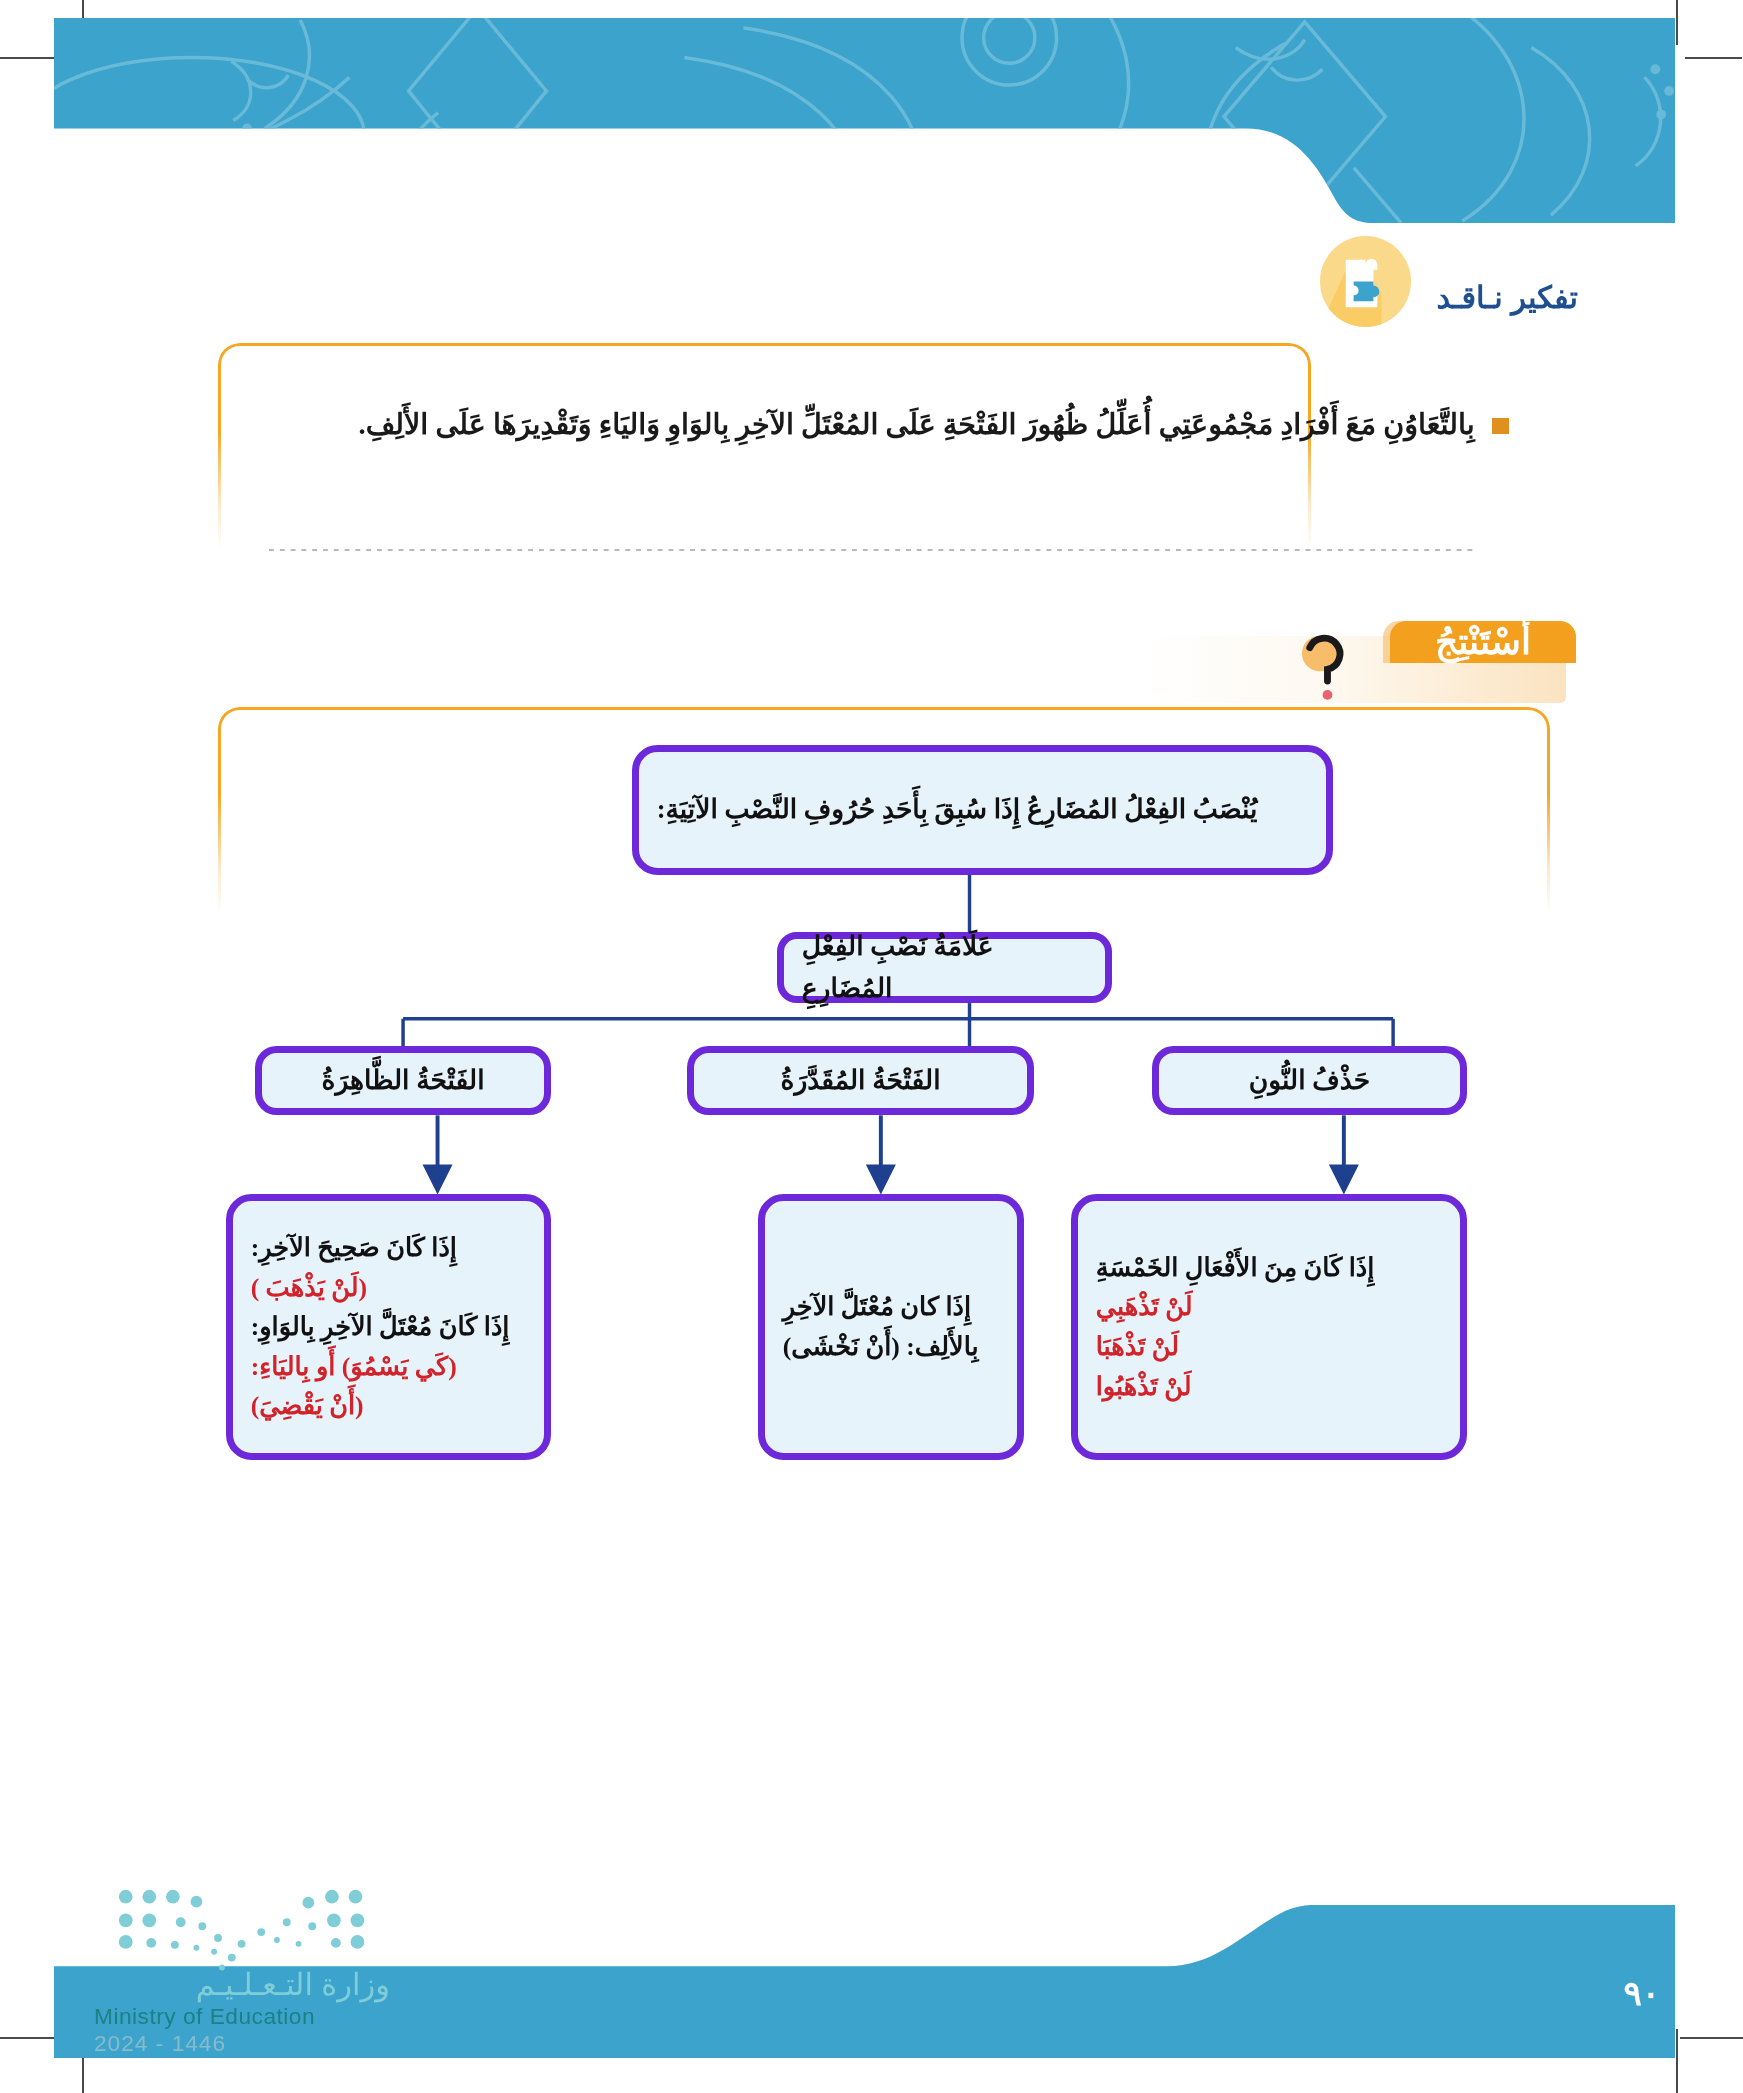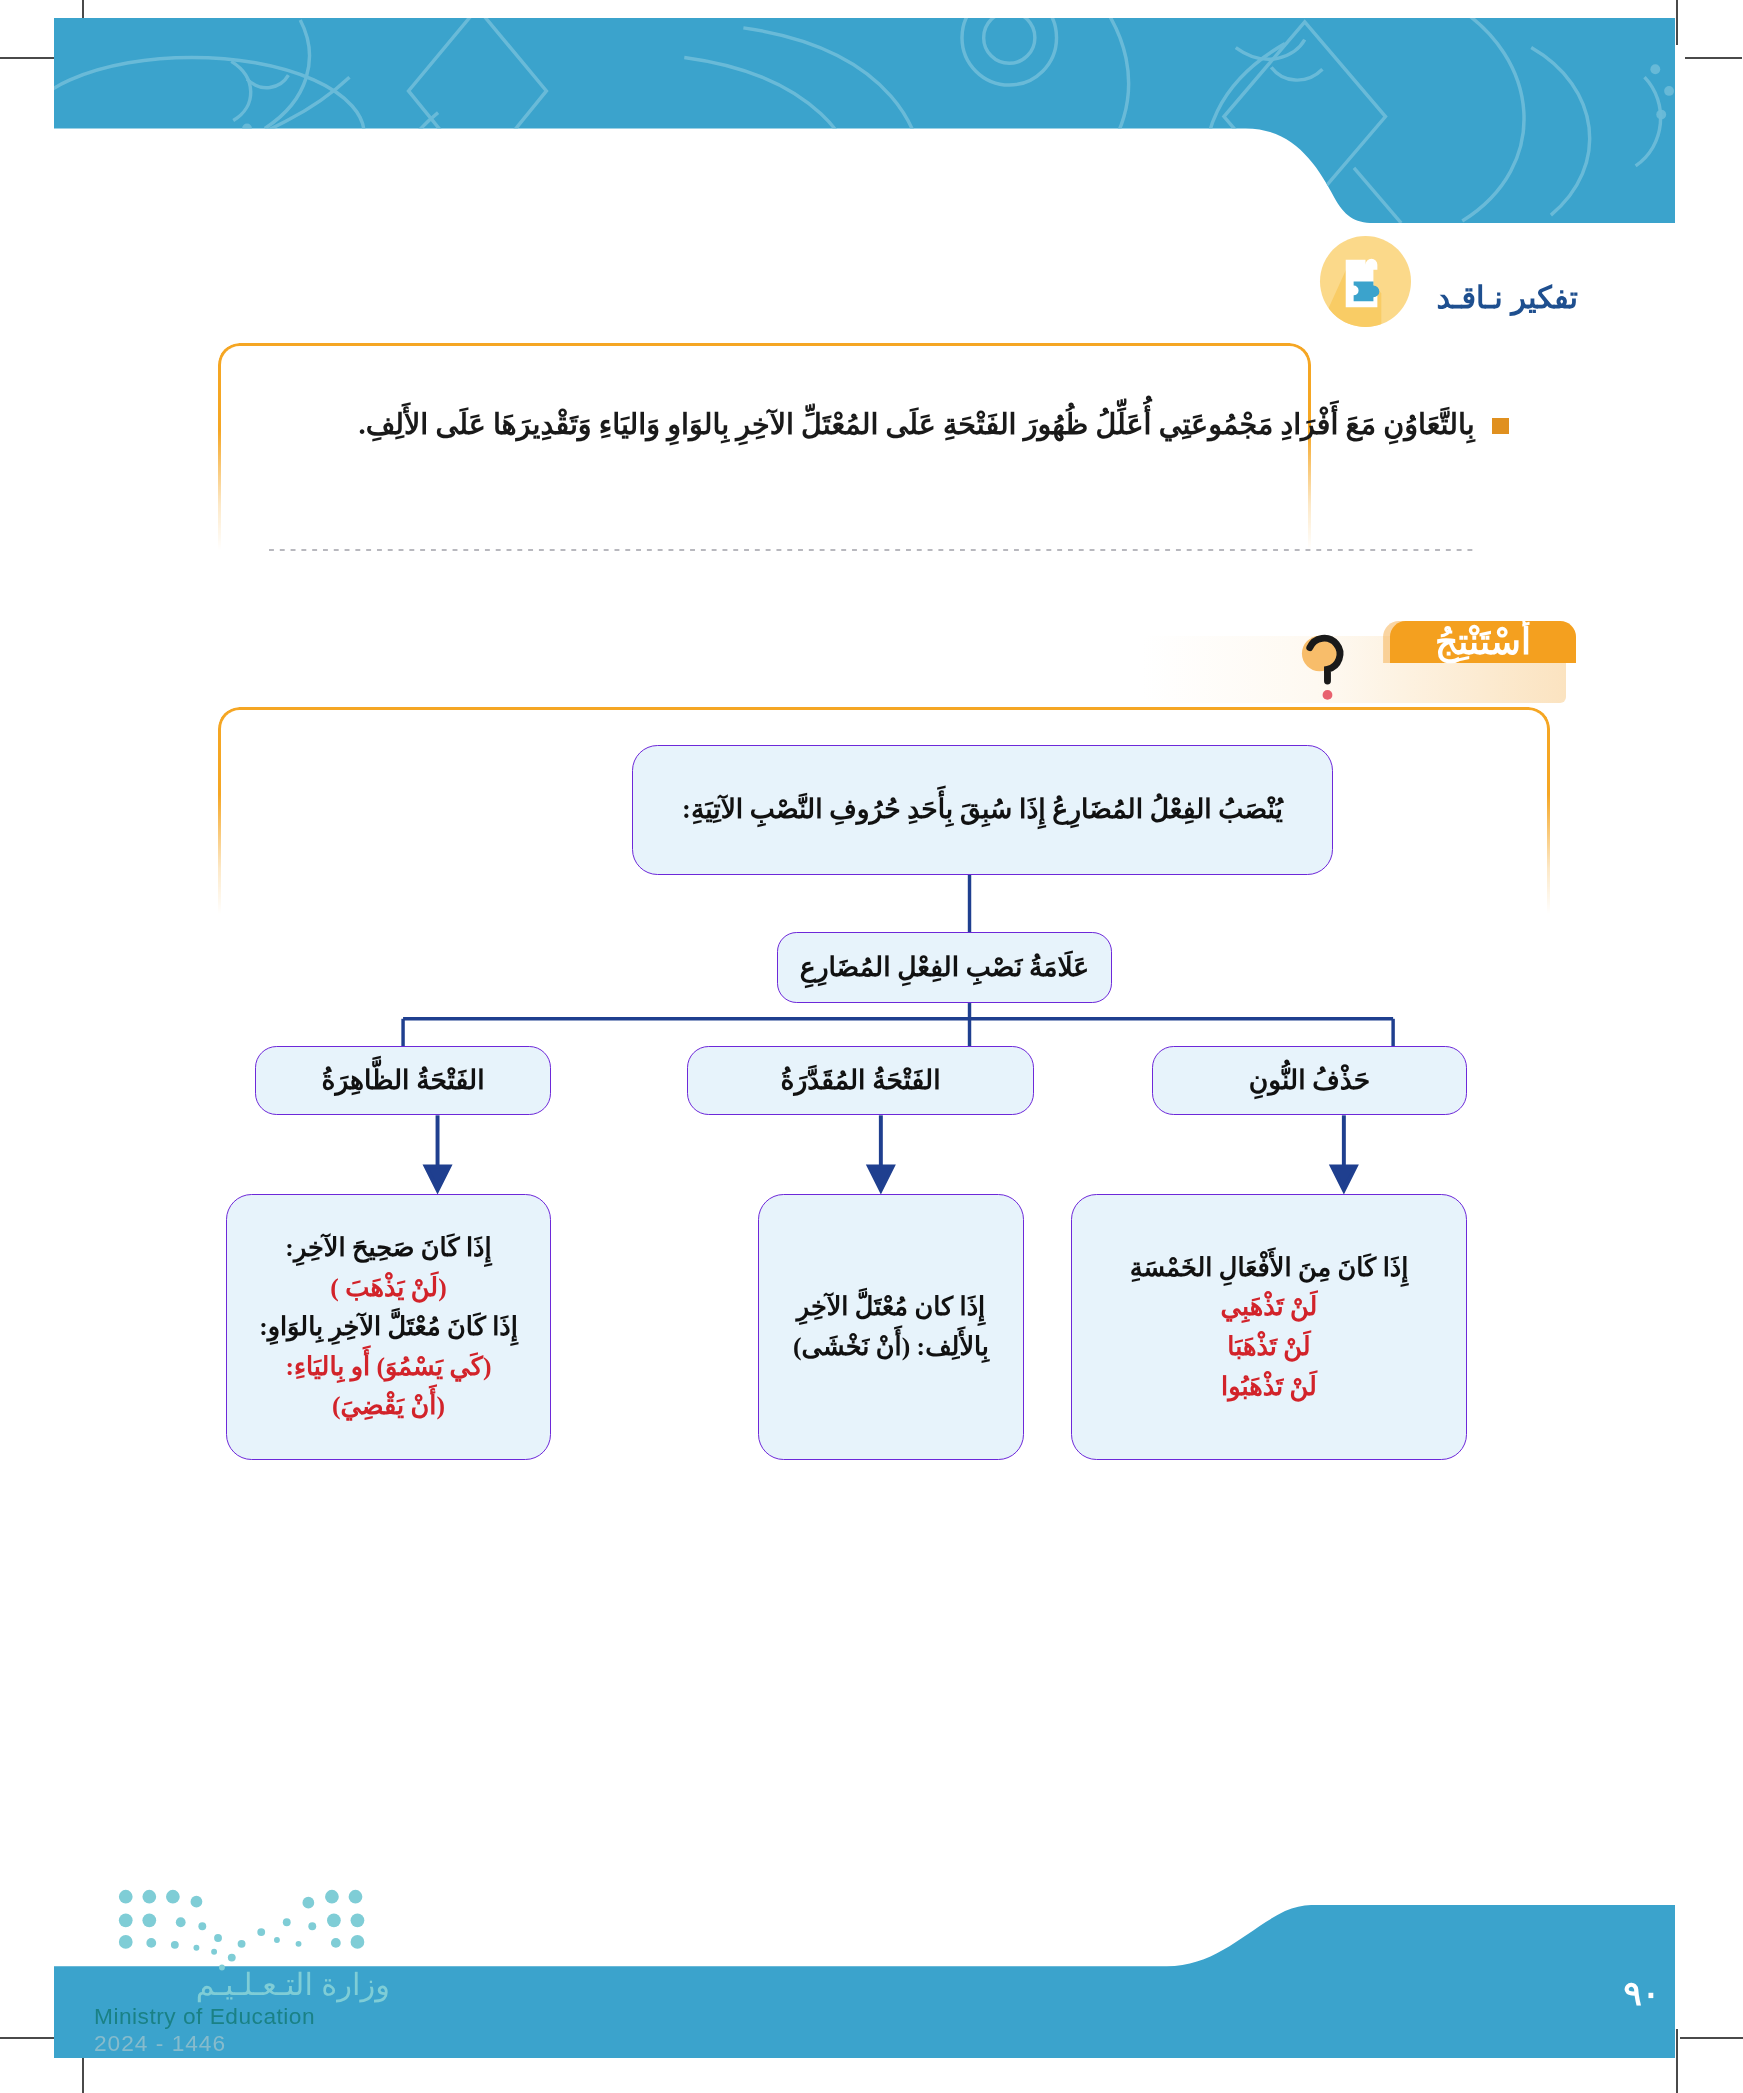--- a/index.html
+++ b/index.html
@@ -180,26 +180,26 @@
     position: absolute;
     inset: 0;
     width: 100%;
     height: 100%;
     pointer-events: none;
   }
   .fc-box {
     position: absolute;
     box-sizing: border-box;
     background: #e7f3fb;
-    border: 1px solid #6d28d9;
+    border: 7px solid #6d28d9;
     border-radius: 21.7px;
     display: flex;
     align-items: center;
     justify-content: center;
-    text-align: center;
+    text-align: left;
     padding: 9.9px 17.7px;
     font-family: "Liberation Serif", serif;
     font-weight: bold;
     color: #111111;
     line-height: 1.55;
     z-index: 2;
   }
   #box-root { right: 134px; top: 0;   width: 701px; height: 130px; font-size: 26.6px; border-radius: 25.6px; }
   #box-sign { right: 355px; top: 187px; width: 335px; height: 71px; font-size: 26.6px; border-radius: 19.7px; }
 

